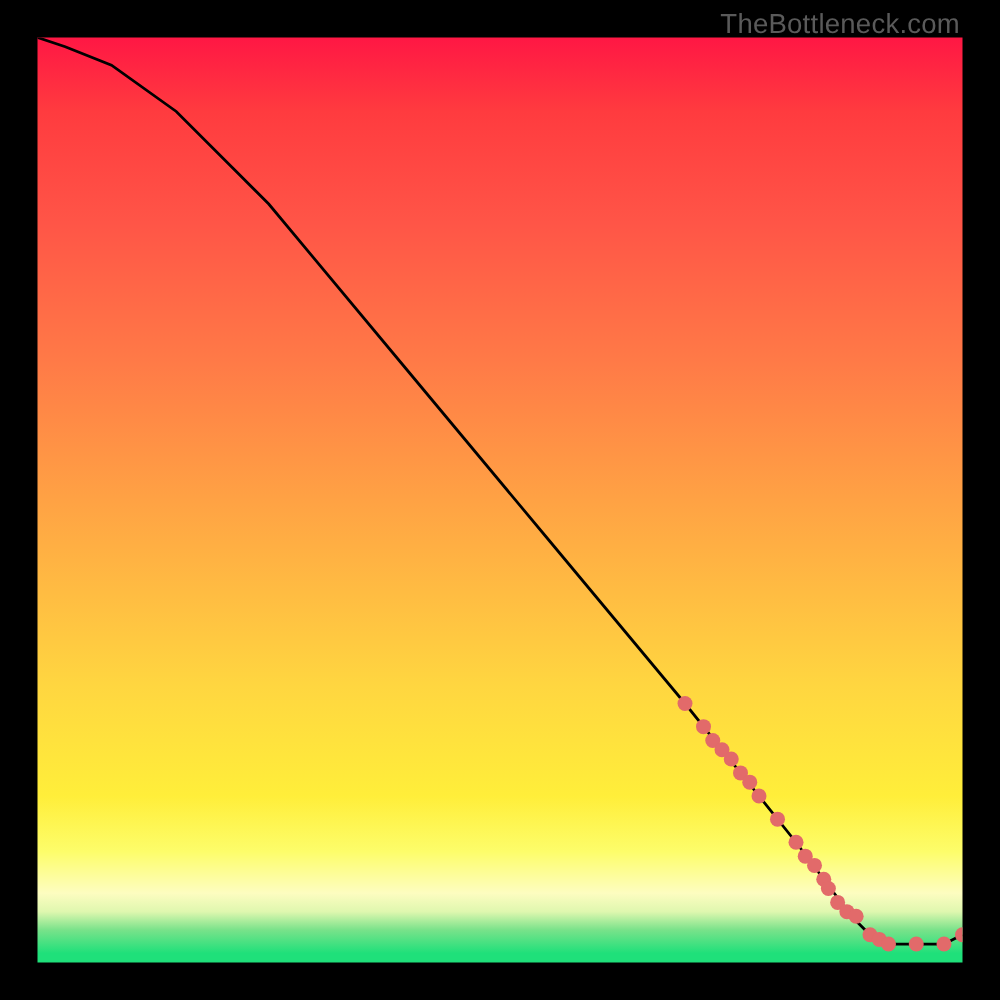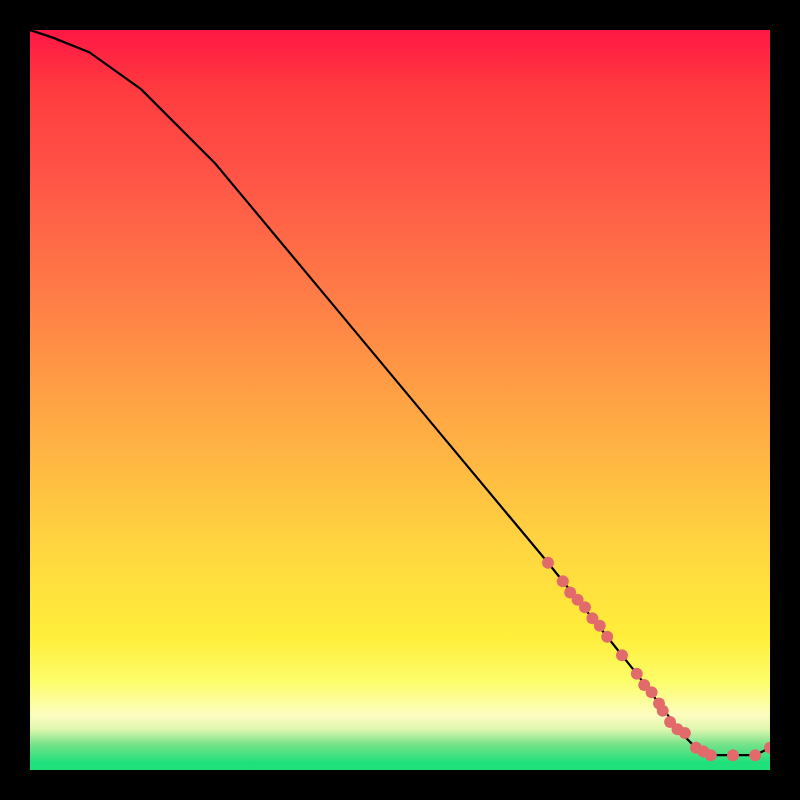--- a/index.html
+++ b/index.html
@@ -57,20 +57,21 @@
     left: 30px;
     top: 30px;
     width: 740px;
     height: 740px;
   }
 </style>
 </head>
 <body>
 
 <div class="frame">
+  <div class="attribution">TheBottleneck.com</div>
 
   <div class="plot"></div>
 
   <svg class="overlay" viewBox="0 0 740 740">
     <path id="curve" fill="none" stroke="#000" stroke-width="2.2" d="M0.0,0.0 L22.2,7.4 L59.2,22.2 L111.0,59.2 L185.0,133.2 L296.0,266.4 L407.0,399.6 L518.0,532.8 L577.2,606.8 L606.8,643.8 L629.0,673.4 L651.2,703.0 L666.0,717.8 L680.8,725.2 L695.6,725.2 L710.4,725.2 L725.2,725.2 L740.0,717.8 "></path>
     <g id="markers">
         <circle cx="518.0" cy="532.8" r="6" fill="#e26a6a"></circle>
         <circle cx="532.8" cy="551.3" r="6" fill="#e26a6a"></circle>
         <circle cx="540.2" cy="562.4" r="6" fill="#e26a6a"></circle>
         <circle cx="547.6" cy="569.8" r="6" fill="#e26a6a"></circle>

